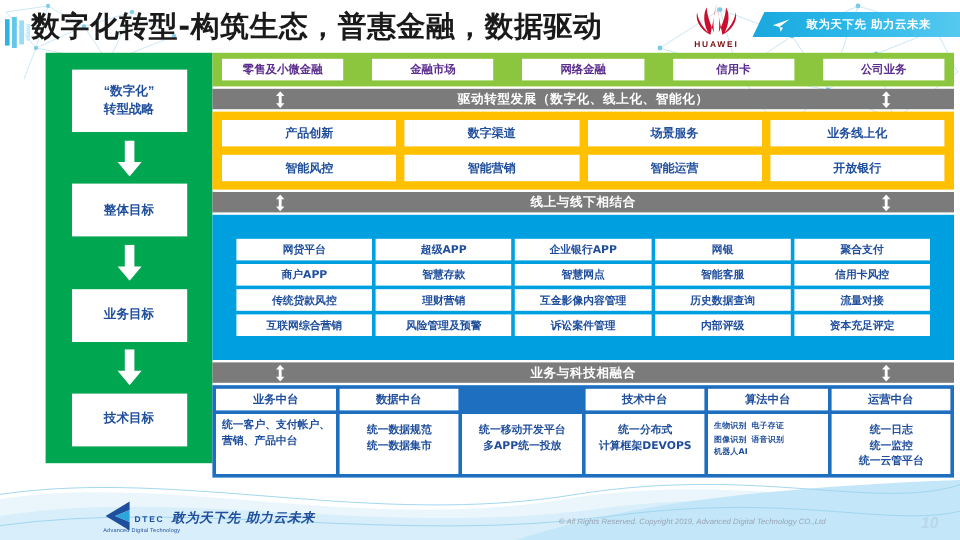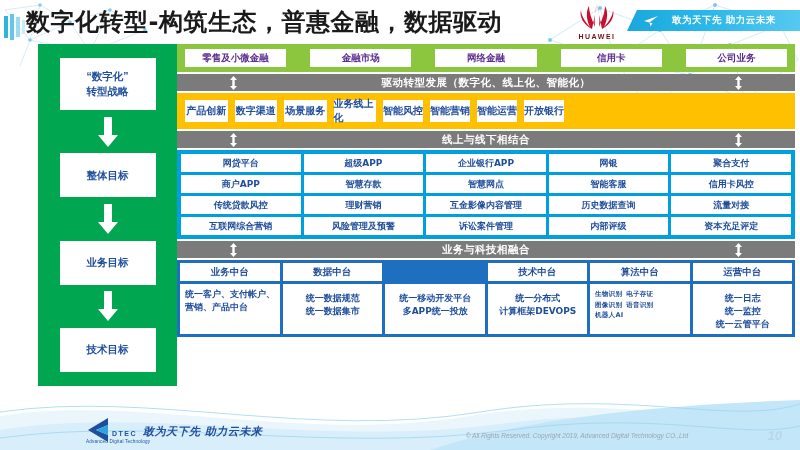--- a/index.html
+++ b/index.html
@@ -89,34 +89,34 @@
   .gcell {
     flex: 1; height: 18px; background: #ffffff;
     display: flex; align-items: center; justify-content: center;
     color: #5B2D8E; font-size: 9.5px; font-weight: bold;
     font-family: "DejaVu Sans", "Liberation Sans", sans-serif;
   }
 
   
   #orange-band {
     width: 100%; background: #FFC000;
-    padding: 7px 8px; display: flex; flex-direction: row; gap: 7px;
+    padding: 7px 8px; display: flex; flex-direction: column; gap: 7px;
   }
   .orow { display: flex; gap: 7px; }
   .ocell {
     flex: 1; height: 22px; background: #ffffff;
     display: flex; align-items: center; justify-content: center;
     color: #1F4E9C; font-size: 10px; font-weight: bold;
     font-family: "DejaVu Sans", "Liberation Sans", sans-serif;
   }
 
   
   #blue-band {
     width: 100%; background: #00A0E0;
-    padding: 4px; display: flex; flex-direction: column; gap: 3px;
+    padding: 20px; display: flex; flex-direction: column; gap: 3px;
   }
   .brow { display: flex; gap: 3px; }
   .bcell {
     flex: 1; height: 18px; background: #ffffff;
     display: flex; align-items: center; justify-content: center;
     color: #1F4E9C; font-size: 9px; font-weight: bold;
     font-family: "DejaVu Sans", "Liberation Sans", sans-serif;
     white-space: nowrap;
   }
 

